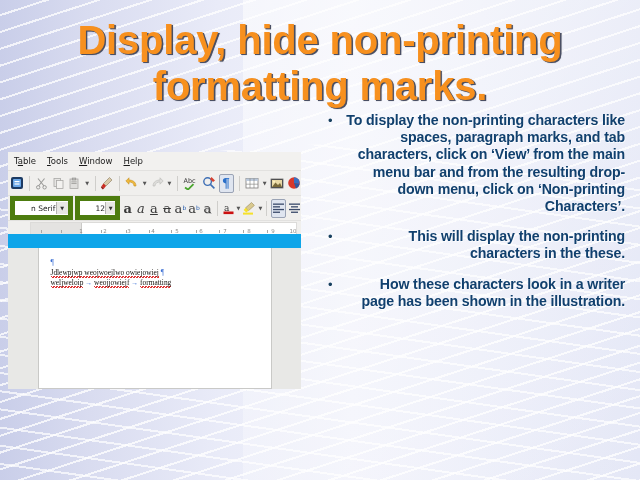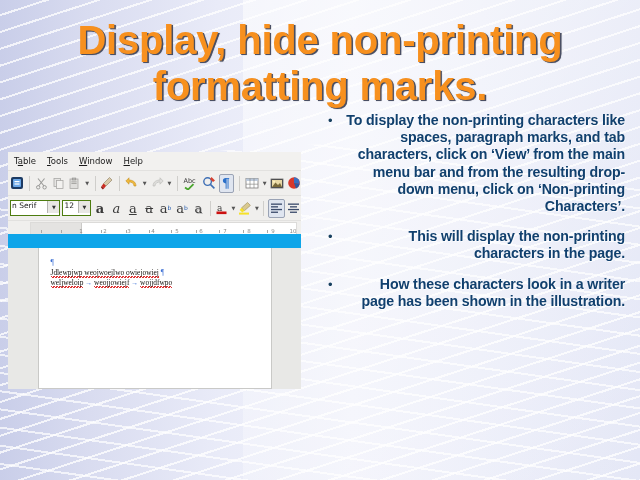--- a/index.html
+++ b/index.html
@@ -98,23 +98,23 @@
   .tb{
     width:17px;height:17px;display:flex;align-items:center;justify-content:center;
     font-size:10px;line-height:1;color:#333;position:relative;border-radius:2px;
   }
   .tb.active{border:1px solid #9aa3b5;background:#dfe5f0;}
   .sep{width:1px;height:15px;background:#cfcecb;margin:0 2px;}
   .caret{font-size:5px;color:#555;width:6px;text-align:center;}
 
   
   .combo{
-    height:14px;background:#fff;border:1px solid #4d7c0f;
-    display:flex;align-items:flex-start;font-size:7.5px;color:#222;
-    padding-left:1px;overflow:hidden;
+    height:14px;background:#fff;border:5px solid #4d7c0f;
+    display:flex;align-items:center;font-size:7.5px;color:#222;
+    padding-left:16px;overflow:hidden;
   }
   .combo .arw{
     margin-left:auto;width:11px;height:12px;background:#e8e7e4;
     border-left:1px solid #b5b4b1;display:flex;align-items:center;justify-content:center;
     font-size:5px;color:#333;
   }
   .combo.name{width:56px;}
   .combo.size{width:30px;}
 
   .fchar{font-size:13px;line-height:13px;color:#3a3a3a;font-family:"DejaVu Serif",serif;}
@@ -174,21 +174,21 @@
 
 <div id="title">Display, hide non-printing formatting marks.</div>
 
 <div id="body">
   <div class="bullet">
     <div class="dot">•</div>
     <div class="txt">To display the non-printing characters like spaces, paragraph marks, and tab characters, click on ‘View’ from the main menu bar and from the resulting drop-down menu, click on ‘Non-printing Characters’.</div>
   </div>
   <div class="bullet">
     <div class="dot">•</div>
-    <div class="txt">This will display the non-printing characters in the page.</div>
+    <div class="txt">This will display the non-printing characters in the these.</div>
   </div>
   <div class="bullet">
     <div class="dot">•</div>
     <div class="txt">How these characters look in a writer page has been shown in the illustration.</div>
   </div>
 </div>
 
 <div id="shot">
 
   <div class="menubar">
@@ -400,18 +400,18 @@
         </div>
         <div>
           <span class="sp">Jdlewpjwp weojwoejlwo owiejowiej</span>
           <span class="pil">¶</span>
         </div>
         <div>
           <span class="sp">weljweloip</span>
           <span class="tabarrow">→</span>
           <span class="sp">weojjowiejf</span>
           <span class="tabarrow">→</span>
-          <span class="sp">wojjdfwpo</span>
+          <span class="sp">formatting</span>
         </div>
       </div>
     </div>
   </div>
 </div>
 
 </body></html>

